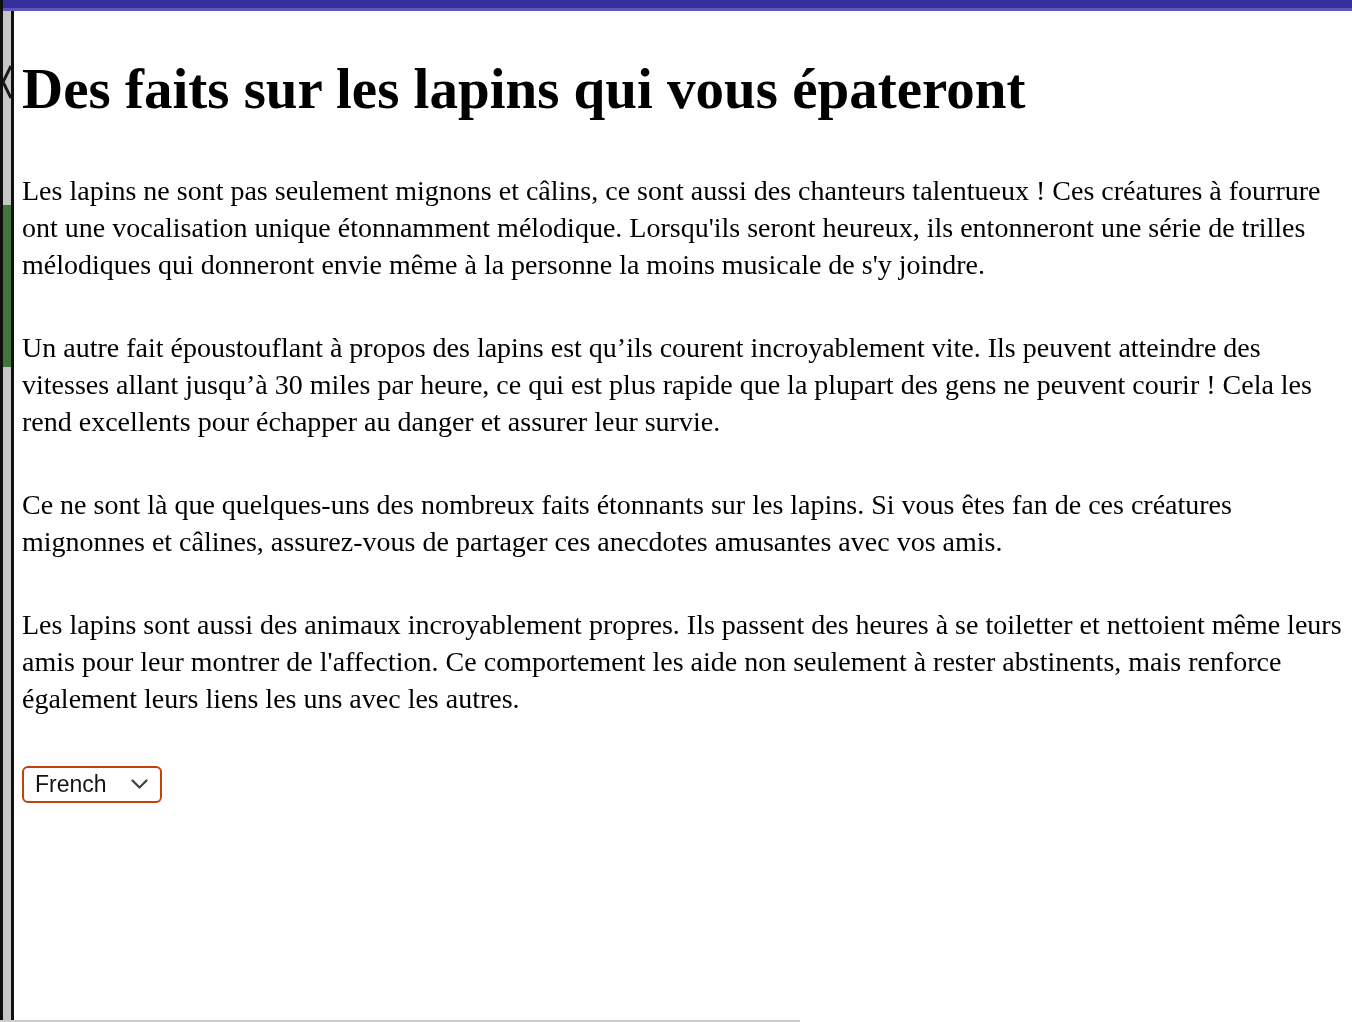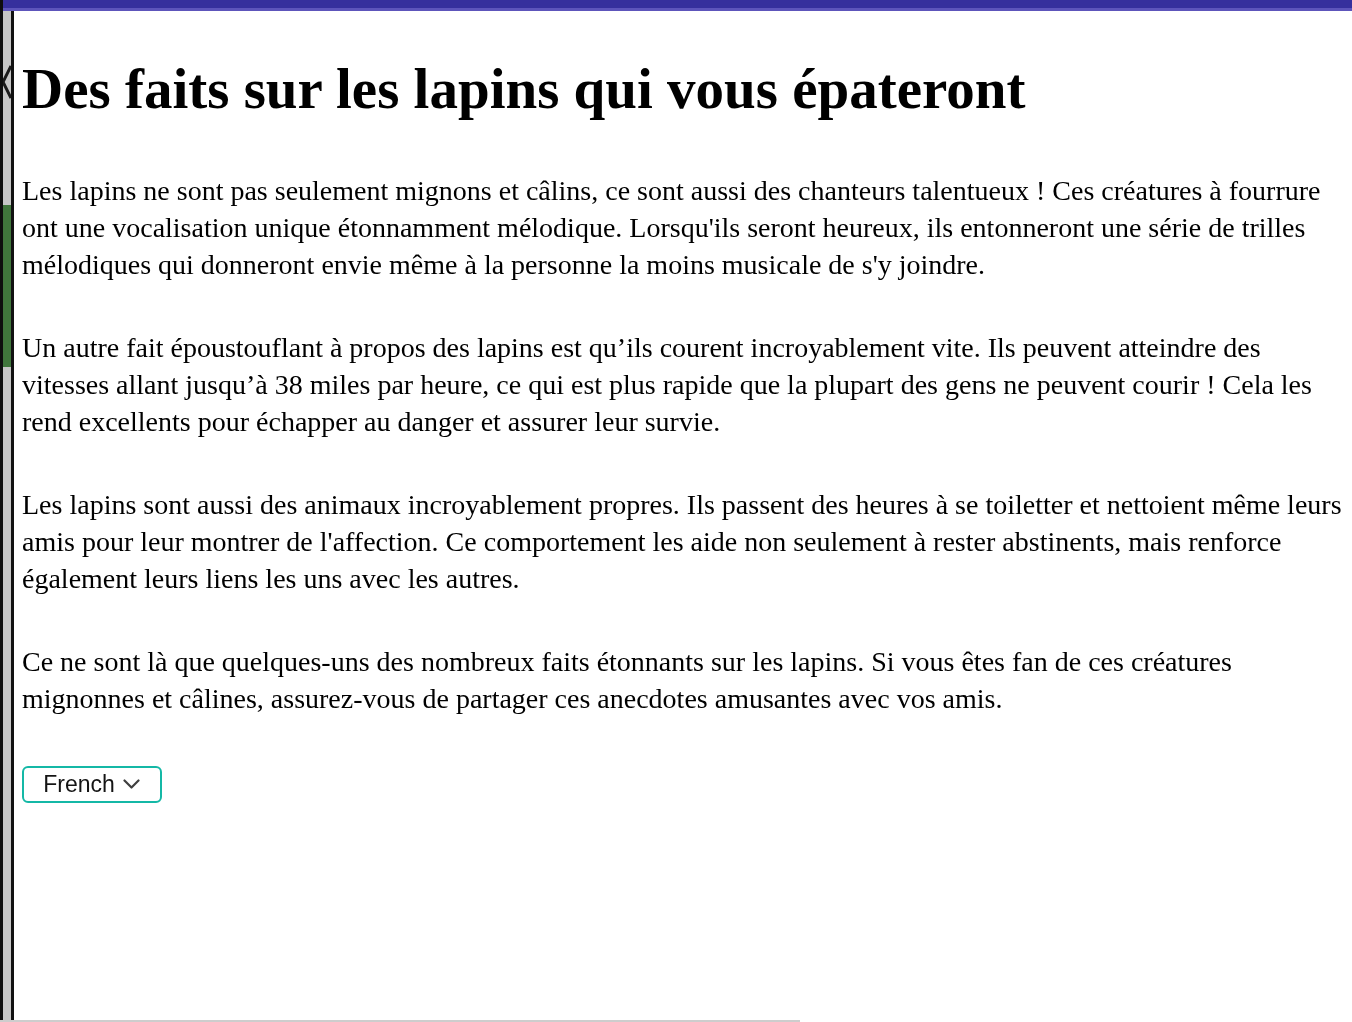--- a/index.html
+++ b/index.html
@@ -50,24 +50,24 @@
   }
   .page h1 {
     font-family: "Liberation Serif", "DejaVu Serif", serif;
     font-size: 57px; font-weight: bold; line-height: 1.14;
     margin: 46px 0 50px 0; color: #000000; white-space: nowrap;
   }
   .page p {
     font-size: 28px; line-height: 37px; margin: 46px 0; color: #000000;
   }
   .lang-select {
-    display: inline-flex; align-items: center; justify-content: center;
+    display: inline-flex; align-items: center; justify-content: space-between;
     box-sizing: border-box; width: 140px; height: 37px; margin-top: 3px;
     padding: 0 12px 0 11px;
-    border: 2px solid #14b8a6; border-radius: 6px; background: #ffffff;
+    border: 2px solid #c2410c; border-radius: 6px; background: #ffffff;
     font-family: "Liberation Sans", "DejaVu Sans", sans-serif;
     font-size: 23px; color: #141414; cursor: pointer;
   }
   .lang-select .chev { width: 17px; height: 10px; margin-left: 8px; flex: 0 0 auto; }
 </style>
 </head>
 <body>
 
 <div class="screen">
 
@@ -80,23 +80,23 @@
 
   <div class="edge-outer"></div>
   <div class="edge-inner"></div>
   <div class="top-bar"></div>
   <div class="bottom-line"></div>
 
   <div class="page">
     <h1>Des faits sur les lapins qui vous épateront</h1>
 
     <p>Les lapins ne sont pas seulement mignons et câlins, ce sont aussi des chanteurs talentueux ! Ces créatures à fourrure ont une vocalisation unique étonnamment mélodique. Lorsqu'ils seront heureux, ils entonneront une série de trilles mélodiques qui donneront envie même à la personne la moins musicale de s'y joindre.</p>
-    <p>Un autre fait époustouflant à propos des lapins est qu’ils courent incroyablement vite. Ils peuvent atteindre des vitesses allant jusqu’à 38 miles par heure, ce qui est plus rapide que la plupart des gens ne peuvent courir ! Cela les rend excellents pour échapper au danger et assurer leur survie.</p>
+    <p>Un autre fait époustouflant à propos des lapins est qu’ils courent incroyablement vite. Ils peuvent atteindre des vitesses allant jusqu’à 30 miles par heure, ce qui est plus rapide que la plupart des gens ne peuvent courir ! Cela les rend excellents pour échapper au danger et assurer leur survie.</p>
+    <p>Ce ne sont là que quelques-uns des nombreux faits étonnants sur les lapins. Si vous êtes fan de ces créatures mignonnes et câlines, assurez-vous de partager ces anecdotes amusantes avec vos amis.</p>
     <p>Les lapins sont aussi des animaux incroyablement propres. Ils passent des heures à se toiletter et nettoient même leurs amis pour leur montrer de l'affection. Ce comportement les aide non seulement à rester abstinents, mais renforce également leurs liens les uns avec les autres.</p>
-    <p>Ce ne sont là que quelques-uns des nombreux faits étonnants sur les lapins. Si vous êtes fan de ces créatures mignonnes et câlines, assurez-vous de partager ces anecdotes amusantes avec vos amis.</p>
 
     <div class="lang-select" role="combobox" aria-expanded="false">
       <span>French</span>
       <svg class="chev" viewBox="0 0 17 10">
         <polyline points="1.5,1.5 8.5,8.5 15.5,1.5" fill="none" stroke="#3f3f3f" stroke-width="2.2" stroke-linecap="round" stroke-linejoin="round"></polyline>
       </svg>
     </div>
   </div>
 
 </div>

